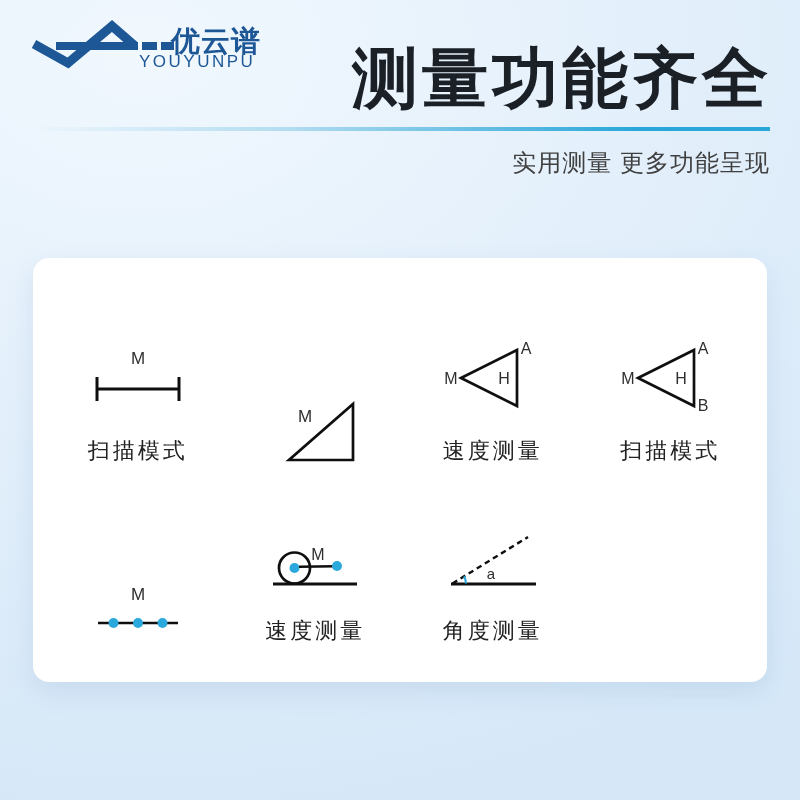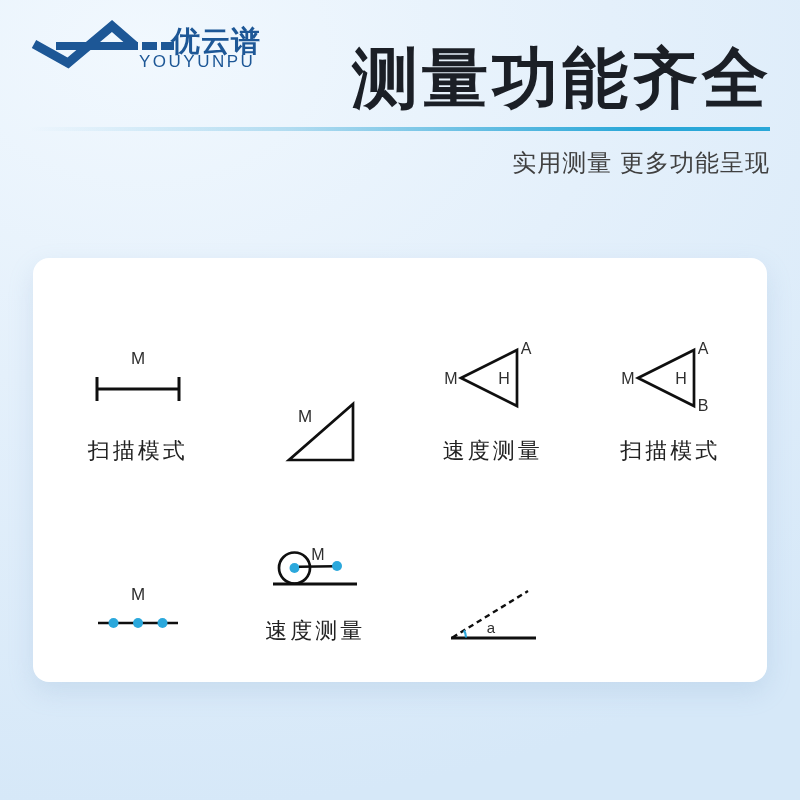--- a/index.html
+++ b/index.html
@@ -135,16 +135,17 @@
 
     <div class="cell">
       <div class="icon-box">
         <svg width="100" height="70" viewBox="0 0 100 70">
           <line class="k" x1="8" y1="62" x2="93" y2="62"></line>
           <line class="thin" x1="9.5" y1="61.5" x2="85" y2="15" stroke-dasharray="5.5,4"></line>
           <path class="accline" d="M23,61.5 A13.5,13.5 0 0 0 21,54.4"></path>
           <text class="lt" x="48" y="57" style="font-size:15px">a</text>
         </svg>
       </div>
+      <div class="cell-label">角度测量</div>
     </div>
 
   </div>
 </div>
 
 </body></html>

